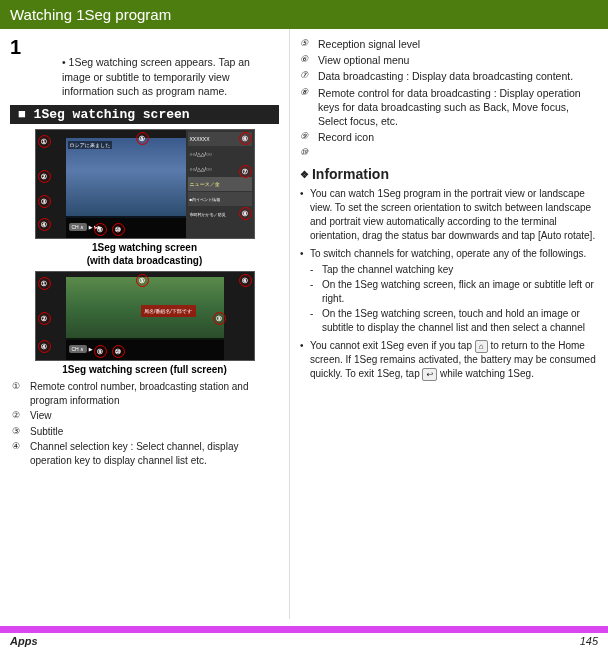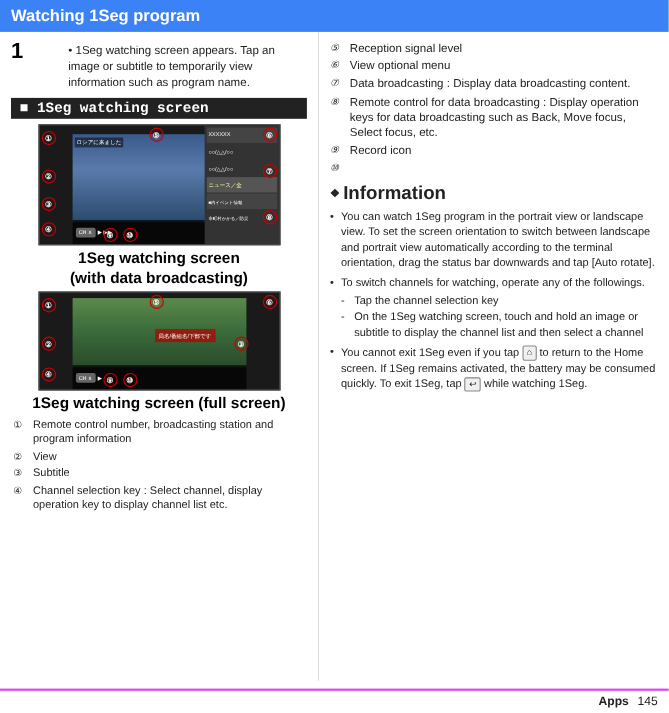--- a/index.html
+++ b/index.html
@@ -8,25 +8,25 @@
       font-size: 11px;
       background: #fff;
       width: 608px;
       height: 648px;
       overflow: hidden;
       position: relative;
     }
 
     
     .page-header {
-      background: #3b82f6;
+      background: #4d7c0f;
       color: #fff;
       padding: 6px 10px;
       font-size: 15px;
-      font-weight: bold;
+      font-weight: normal;
     }
 
     .content-wrapper {
       display: flex;
       height: calc(648px - 36px - 22px);
     }
 
     
     .left-col {
       width: 290px;
@@ -49,21 +49,21 @@
       line-height: 1;
     }
     .step-text {
       font-size: 11.5px;
       font-weight: bold;
       line-height: 1.4;
     }
     .step-sub {
       font-size: 10.5px;
       font-weight: normal;
-      margin-top: 2px;
+      margin-top: 18px;
       margin-left: 26px;
       line-height: 1.4;
       color: #222;
     }
     .step-sub::before {
       content: '• ';
     }
 
     
     .section-heading {
@@ -96,21 +96,21 @@
       width: 220px;
       height: 90px;
       background: #1a1a1a;
       position: relative;
       margin: 0 auto;
       border: 1px solid #555;
       overflow: hidden;
     }
 
     .screen-caption {
-      font-size: 14px;
+      font-size: 10px;
       font-weight: bold;
       text-align: center;
       margin-top: 2px;
       margin-bottom: 3px;
       line-height: 1.3;
     }
 
     
     .tv-content {
       position: absolute;
@@ -255,21 +255,21 @@
     .right-num {
       min-width: 16px;
       font-size: 9px;
       margin-right: 2px;
       flex-shrink: 0;
       font-style: italic;
     }
 
     
     .info-heading {
-      font-size: 17px;
+      font-size: 14px;
       font-weight: bold;
       color: #222;
       margin-bottom: 5px;
       display: flex;
       align-items: center;
     }
 
     .info-heading::before {
       content: '❖';
       margin-right: 3px;
@@ -311,26 +311,27 @@
       left: 0;
     }
 
     
     .page-footer {
       position: absolute;
       bottom: 0;
       left: 0;
       right: 0;
       height: 22px;
-      border-top: 2px solid #d946ef;
-      display: flex;
-      align-items: center;
-      justify-content: flex-end;
+      border-top: 7px solid #d946ef;
+      display: flex;
+      align-items: center;
+      justify-content: space-between;
       padding: 0 10px;
       background: #fff;
+      font-style: italic;
     }
 
     .footer-apps {
       font-size: 11px;
       font-weight: bold;
       margin-right: 8px;
       color: #222;
     }
 
     .footer-page {
@@ -511,21 +512,22 @@
 
     <div class="info-heading">
       <span>Information</span>
     </div>
 
     <ul class="info-list">
       <li>You can watch 1Seg program in the portrait view or landscape view. To set the screen orientation to switch between landscape and portrait view automatically according to the terminal orientation, drag the status bar downwards and tap [Auto rotate].</li>
       <li>
         To switch channels for watching, operate any of the followings.
         <ul class="sub-list">
-          <li>Tap the channel selection key</li>
+          <li>Tap the channel watching key</li>
+          <li>On the 1Seg watching screen, flick an image or subtitle left or right.</li>
           <li>On the 1Seg watching screen, touch and hold an image or subtitle to display the channel list and then select a channel</li>
         </ul>
       </li>
       <li>
         You cannot exit 1Seg even if you tap <span class="inline-icon">⌂</span> to return to the Home screen. If 1Seg remains activated, the battery may be consumed quickly. To exit 1Seg, tap <span class="inline-icon">↩</span> while watching 1Seg.
       </li>
     </ul>
 
   </div>
 </div>

